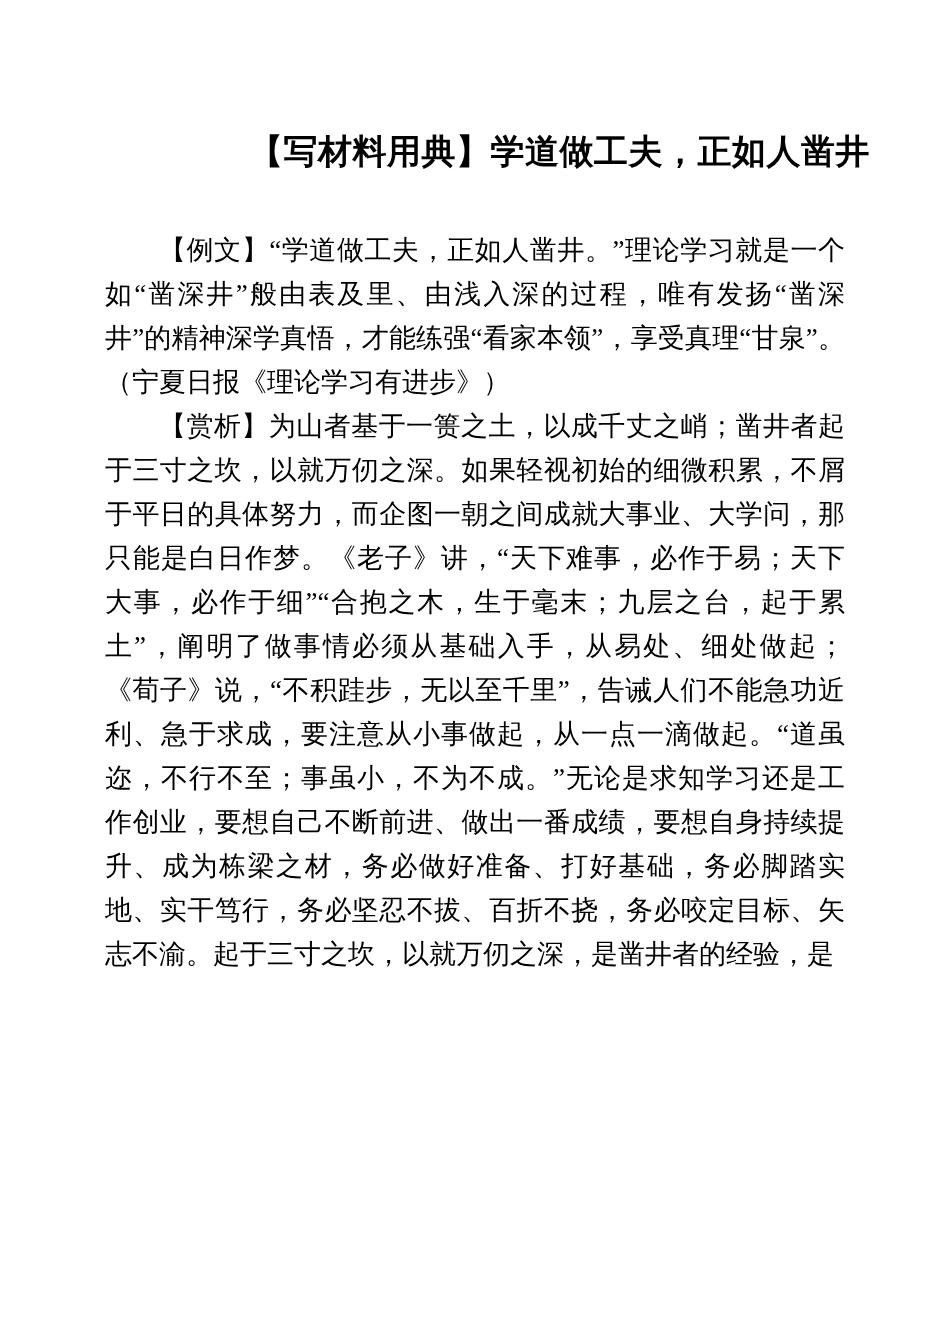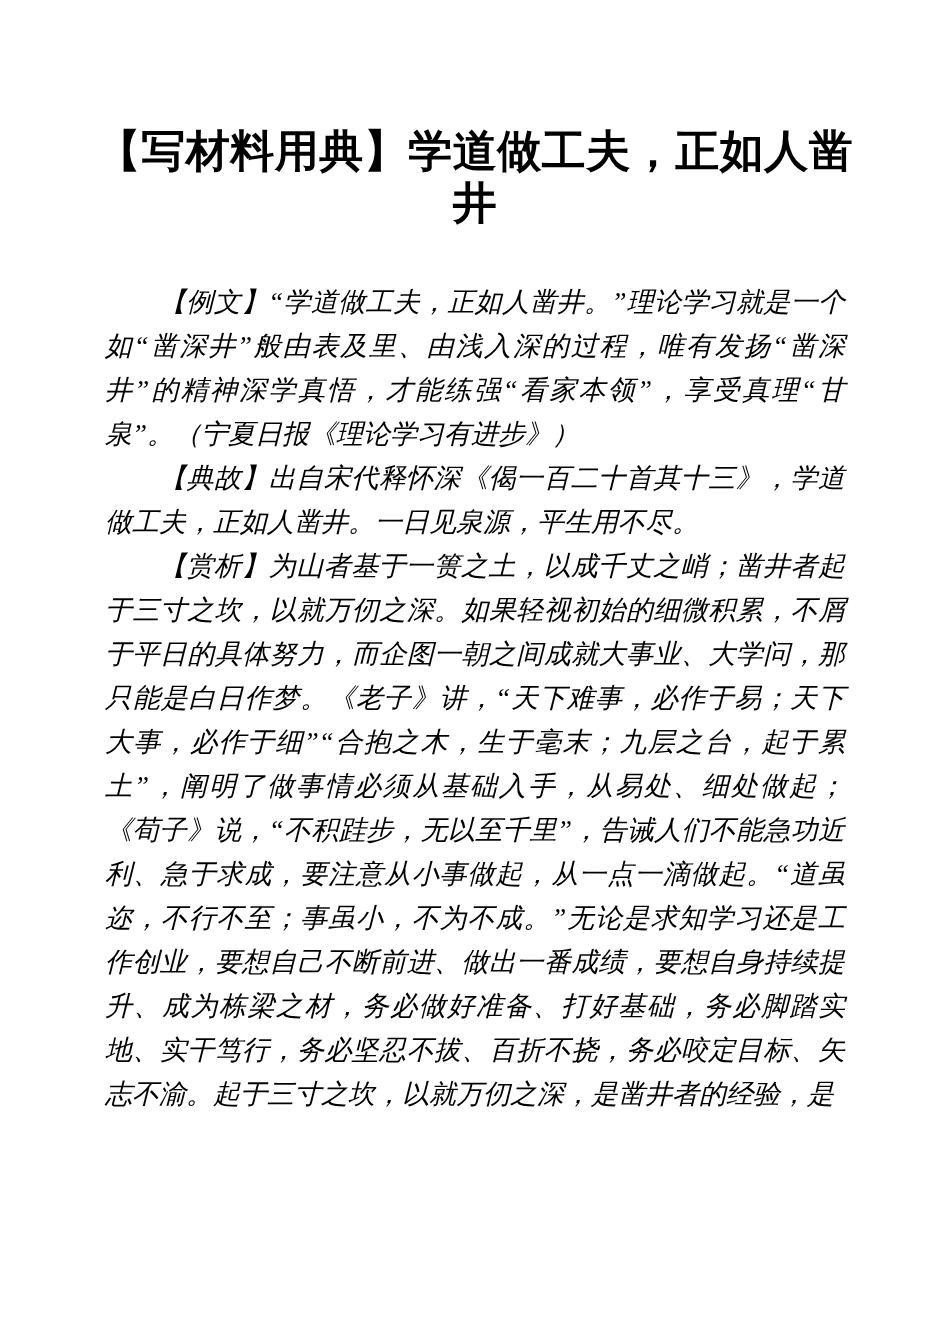--- a/index.html
+++ b/index.html
@@ -17,32 +17,31 @@
     position: absolute;
     top: 0;
     left: 0;
     width: 950px;
     height: 1344px;
     background: #ffffff;
     color: #000000;
   }
   .doc-title {
     margin: 126px 80px 8px 80px;
-    text-align: center;
+    text-align: right;
     font-family: "Liberation Serif", "DejaVu Serif", serif;
     font-weight: bold;
-    font-size: 44px;
+    font-size: 34px;
     line-height: 52px;
     color: #000000;
     letter-spacing: 0.5px;
   }
   .doc-body {
     width: 740px;
     margin: 50px auto 16px auto;
-    font-style: italic;
   }
   .doc-paragraph {
     font-family: "Liberation Serif", "DejaVu Serif", serif;
     font-size: 27px;
     line-height: 44px;
     text-align: justify;
     text-justify: inter-ideograph;
     text-indent: 2em;
     margin: 0;
     padding: 0;
@@ -50,16 +49,15 @@
     word-break: normal;
   }
 </style>
 </head>
 <body>
 
 <div class="doc-page">
   <h1 class="doc-title">【写材料用典】学道做工夫，正如人凿井</h1>
   <div class="doc-body">
     <p class="doc-paragraph">【例文】“学道做工夫，正如人凿井。”理论学习就是一个如“凿深井”般由表及里、由浅入深的过程，唯有发扬“凿深井”的精神深学真悟，才能练强“看家本领”，享受真理“甘泉”。（宁夏日报《理论学习有进步》）</p>
-    <p class="doc-paragraph">【典故】出自宋代释怀深《偈一百二十首其十三》，学道做工夫，正如人凿井。一日见泉源，平生用不尽。</p>
     <p class="doc-paragraph">【赏析】为山者基于一篑之土，以成千丈之峭；凿井者起于三寸之坎，以就万仞之深。如果轻视初始的细微积累，不屑于平日的具体努力，而企图一朝之间成就大事业、大学问，那只能是白日作梦。《老子》讲，“天下难事，必作于易；天下大事，必作于细”“合抱之木，生于毫末；九层之台，起于累土”，阐明了做事情必须从基础入手，从易处、细处做起；《荀子》说，“不积跬步，无以至千里”，告诫人们不能急功近利、急于求成，要注意从小事做起，从一点一滴做起。“道虽迩，不行不至；事虽小，不为不成。”无论是求知学习还是工作创业，要想自己不断前进、做出一番成绩，要想自身持续提升、成为栋梁之材，务必做好准备、打好基础，务必脚踏实地、实干笃行，务必坚忍不拔、百折不挠，务必咬定目标、矢志不渝。起于三寸之坎，以就万仞之深，是凿井者的经验，是</p>
   </div>
 </div>
 
 </body></html>

